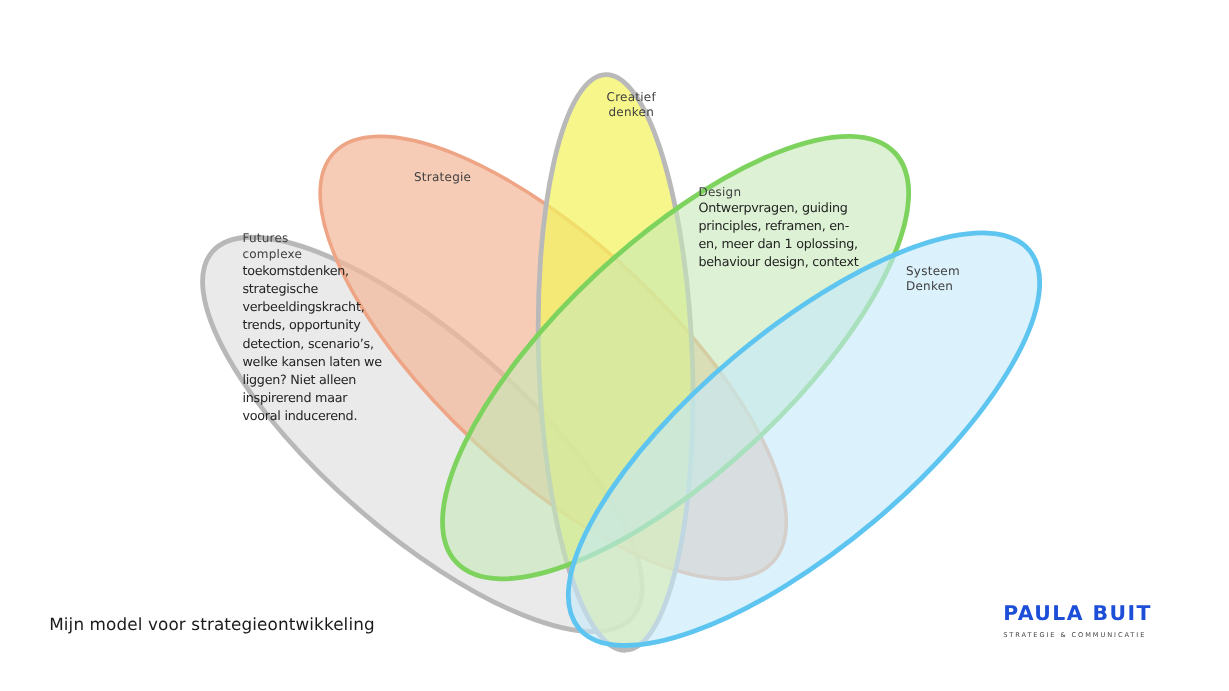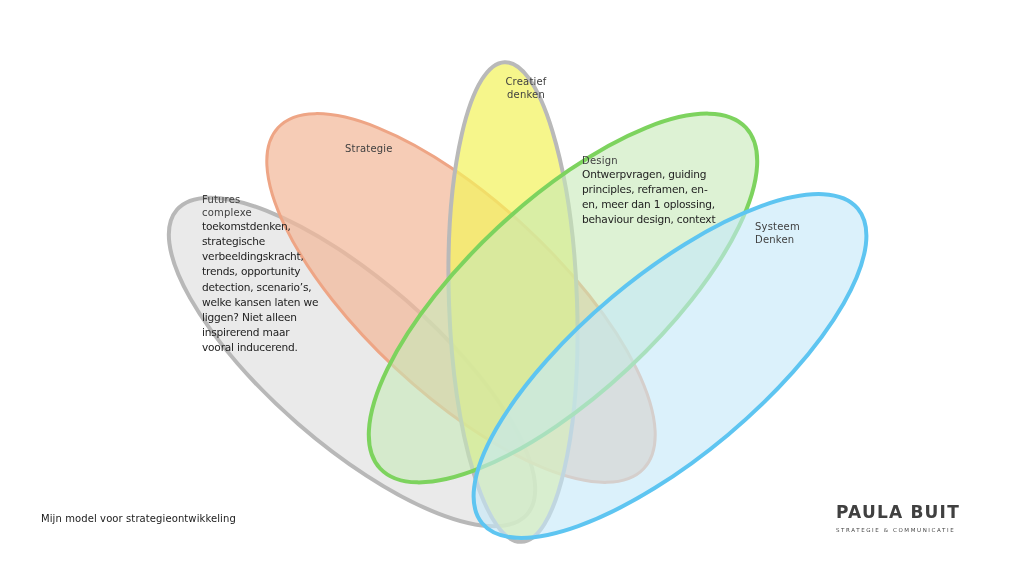--- a/index.html
+++ b/index.html
@@ -8,23 +8,23 @@
     #diagram { position: absolute; left: 0; top: 0; width: 1024px; height: 576px; }
     .blk { position: absolute; line-height: 1.2; }
     .blk .title { font-size: 10px; color: #404040; line-height: 1.3; letter-spacing: 0.2px; }
     .blk .desc { font-size: 10.6px; color: #222; line-height: 1.43; letter-spacing: -0.2px; }
     #blk-futures { left: 202px; top: 193px; width: 120px; }
     #blk-strategie { left: 321px; top: 142px; width: 120px; margin-left: 24px; }
     #blk-creatief { left: 476px; top: 75px; width: 110px; }
     #blk-creatief .title { text-align: center; width: 100px; }
     #blk-design { left: 582px; top: 154px; width: 140px; }
     #blk-systeem { left: 715px; top: 220px; width: 140px; margin-left: 40px; }
-    #caption { position: absolute; left: 41px; top: 513px; font-size: 10px; color: #1a1a1a; letter-spacing: 0.1px; }
+    #caption { position: absolute; left: 41px; top: 513px; font-size: 14px; color: #1a1a1a; letter-spacing: 0.1px; }
     #logo { position: absolute; left: 836px; top: 502px; width: 140px; }
-    #logo .name { font-family: "DejaVu Sans", sans-serif; font-size: 17px; font-weight: bold; letter-spacing: 1.2px; color: #404040; }
+    #logo .name { font-family: "DejaVu Sans", sans-serif; font-size: 17px; font-weight: bold; letter-spacing: 1.2px; color: #1d4ed8; }
     #logo .tag { font-size: 5.5px; letter-spacing: 1.6px; color: #444; margin-top: 5px; }
   </style>
 </head>
 <body>
 
 <svg id="diagram" viewBox="0 0 1024 576" xmlns="http://www.w3.org/2000/svg">
   <g opacity="1">
     <ellipse id="el-futures" cx="352" cy="362" rx="232" ry="82" transform="rotate(41 352 362)" fill-opacity="0.9" stroke-width="4" fill="#e8e8e8" stroke="#b8b8b8"></ellipse>
     <ellipse id="el-strategie" cx="461" cy="298" rx="250" ry="96" transform="rotate(43 461 298)" fill-opacity="0.72" stroke-width="3" fill="#f3b89a" stroke="#eea585"></ellipse>
     <ellipse id="el-creatief" cx="513" cy="302" rx="64" ry="240" transform="rotate(-2 513 302)" fill-opacity="0.72" stroke-width="4" fill="#f3f35e" stroke="#b9b9b9"></ellipse>

